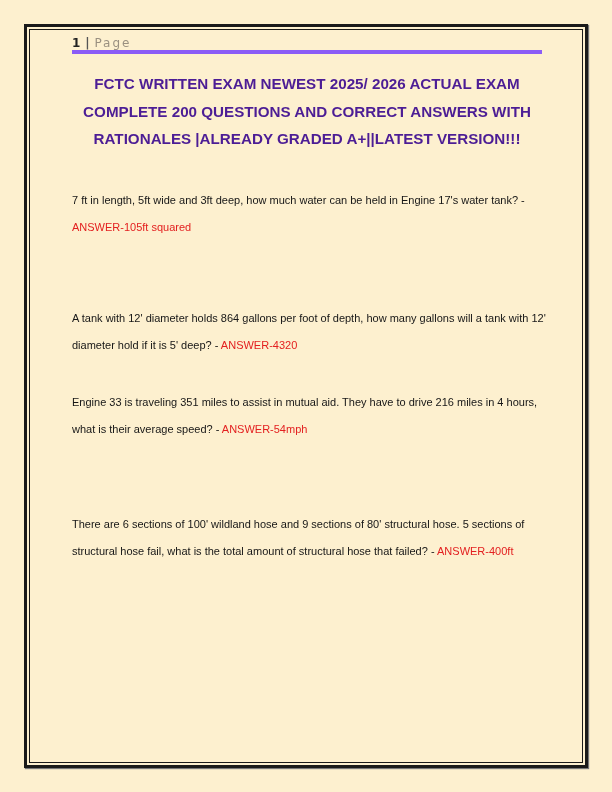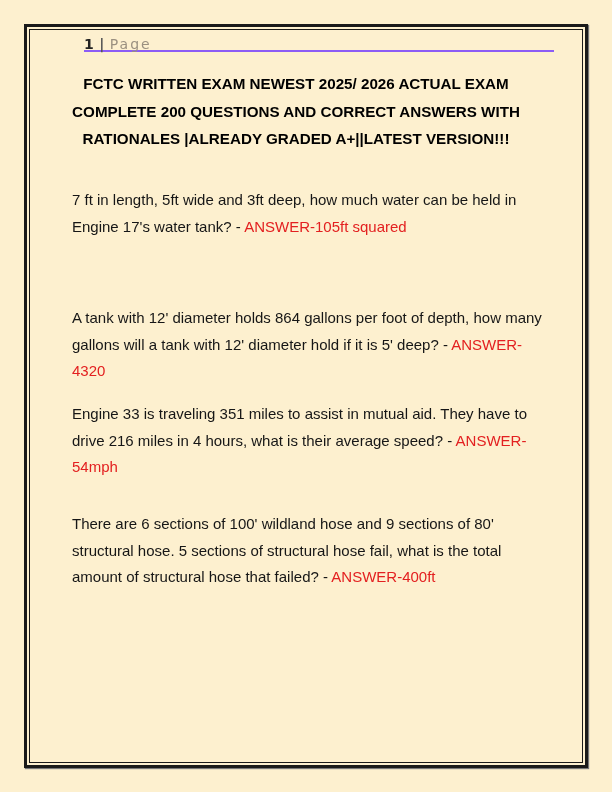--- a/index.html
+++ b/index.html
@@ -9,34 +9,34 @@
     }
     .outer-border {
       position:absolute; left:24px; top:24px; width:558px; height:738px;
       border:3px solid #1a1a1a; box-shadow:1px 1px 1px #777;
     }
     .inner-border {
       position:absolute; left:29px; top:29px; width:552px; height:732px;
       border:1px solid #1a1a1a;
     }
     .page-header {
-      position:absolute; left:84px; top:36px; width:470px; height:14px;
-      font-family:"DejaVu Sans", sans-serif; font-size:14px; color:#333;
-      border-bottom:2px solid #8b5cf6;
+      position:absolute; left:72px; top:36px; width:470px; height:14px;
+      font-family:"DejaVu Sans", sans-serif; font-size:12px; color:#333;
+      border-bottom:4px solid #8b5cf6;
     }
     .page-header .num { font-weight:bold; color:#222; }
     .page-header .sep { color:#555; font-weight:bold; margin:0 1px; }
     .page-header .word { color:#9a9080; letter-spacing:2px; }
     .title {
-      position:absolute; left:52px; top:70px; width:488px;
-      text-align:center; color:#000000; font-weight:bold; font-size:15.2px; line-height:27.5px;
+      position:absolute; left:63px; top:70px; width:488px;
+      text-align:center; color:#4c1d95; font-weight:bold; font-size:15.2px; line-height:27.5px;
     }
     .qa {
       position:absolute; left:72px; width:480px;
-      font-size:15px; line-height:26.6px; color:#161616;
+      font-size:11px; line-height:26.6px; color:#161616;
     }
     .ans { color:#e32020; }
   </style>
 </head>
 <body>
 
 <div class="outer-border"></div>
 <div class="inner-border"></div>
 
 <div class="page-header">
@@ -48,19 +48,19 @@
 <div class="title">FCTC WRITTEN EXAM NEWEST 2025/ 2026 ACTUAL EXAM COMPLETE 200 QUESTIONS AND CORRECT ANSWERS WITH RATIONALES |ALREADY GRADED A+||LATEST VERSION!!!</div>
 
 <div class="qa" style="top:187px">
   <span>7 ft in length, 5ft wide and 3ft deep, how much water can be held in Engine 17's water tank? - </span><span class="ans">ANSWER-105ft squared</span>
 </div>
 
 <div class="qa" style="top:305px">
   <span>A tank with 12' diameter holds 864 gallons per foot of depth, how many gallons will a tank with 12' diameter hold if it is 5' deep? - </span><span class="ans">ANSWER-4320</span>
 </div>
 
-<div class="qa" style="top:401px">
+<div class="qa" style="top:389px">
   <span>Engine 33 is traveling 351 miles to assist in mutual aid. They have to drive 216 miles in 4 hours, what is their average speed? - </span><span class="ans">ANSWER-54mph</span>
 </div>
 
 <div class="qa" style="top:511px">
   <span>There are 6 sections of 100' wildland hose and 9 sections of 80' structural hose. 5 sections of structural hose fail, what is the total amount of structural hose that failed? - </span><span class="ans">ANSWER-400ft</span>
 </div>
 
 </body></html>

